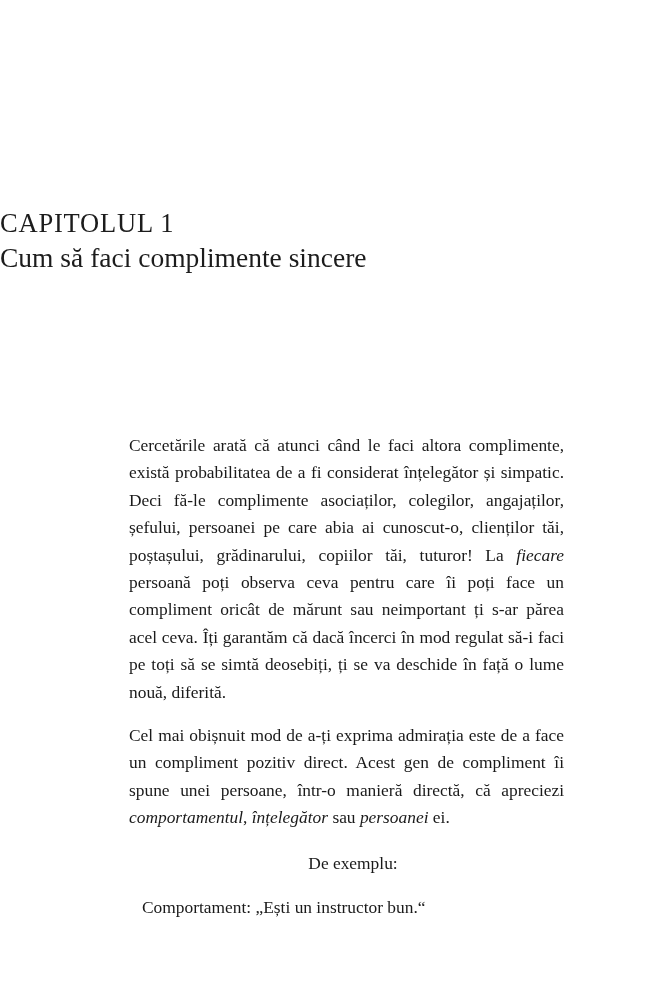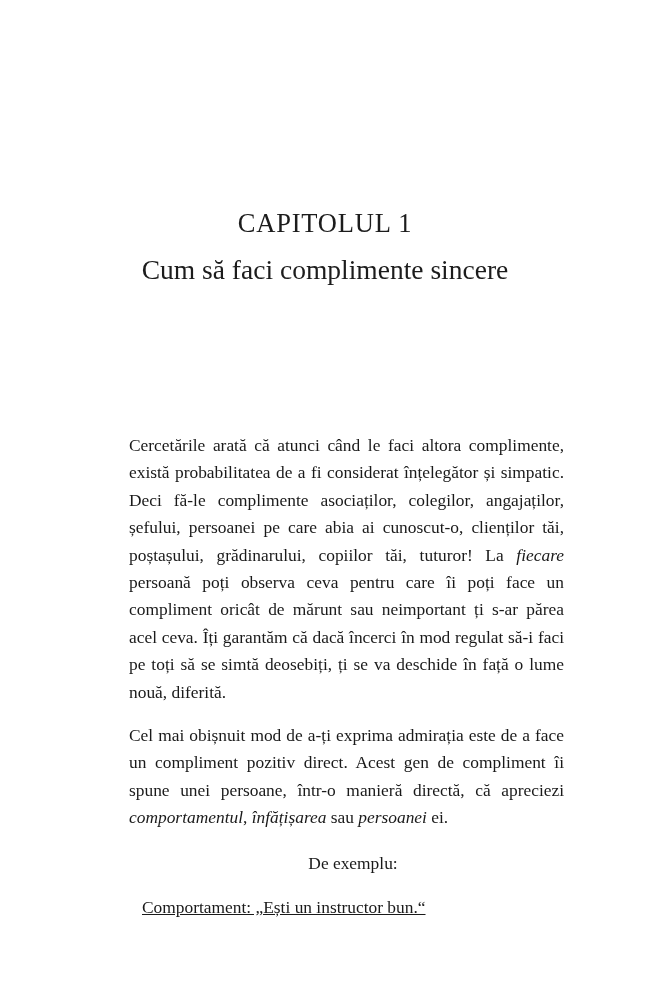--- a/index.html
+++ b/index.html
@@ -23,33 +23,32 @@
     background: #ffffff;
     box-sizing: border-box;
   }
 
   
   .chapter-head {
     position: absolute;
     left: 0;
     top: 207px;
     width: 650px;
-    text-align: center;
   }
   .chapter-number {
     font-size: 26.5px;
     letter-spacing: 0.8px;
     line-height: 1.25;
     color: #1c1c1c;
     font-weight: 400;
   }
   .chapter-title {
     font-size: 27.5px;
     line-height: 1.3;
-    margin-top: 12px;
+    margin-top: 0;
     color: #1c1c1c;
     font-weight: 400;
   }
 
   
   .body-col {
     position: absolute;
     left: 117px;
     top: 432px;
     width: 447px;
@@ -78,21 +77,20 @@
     padding-left: 25px;
     font-size: 17.4px;
     line-height: 27.4px;
     text-align: center;
     color: #1a1a1a;
   }
   .example-list {
     margin: 17px 0 0 0;
     padding-left: 25px;
     list-style: none;
-    text-decoration: underline;
   }
   .example-list li {
     font-size: 17.4px;
     line-height: 27.4px;
     text-align: left;
     white-space: nowrap;
     color: #1a1a1a;
   }
 </style>
 </head>
@@ -102,21 +100,21 @@
 
   <div class="chapter-head">
     <div class="chapter-number">CAPITOLUL 1</div>
     <div class="chapter-title">Cum să faci complimente sincere</div>
   </div>
 
   <div class="body-col">
 
     <p class="para"><span>Cercetările arată că atunci când le faci altora complimente, există probabilitatea de a fi considerat înțelegător și simpatic. Deci fă-le complimente asociaților, colegilor, angajaților, șefului, persoanei pe care abia ai cunoscut-o, clienților tăi, poștașului, grădinarului, copiilor tăi, tuturor! La </span><span class="ital">fiecare</span><span> persoană poți observa ceva pentru care îi poți face un compliment oricât de mărunt sau neimportant ți s-ar părea acel ceva. Îți garantăm că dacă încerci în mod regulat să-i faci pe toți să se simtă deosebiți, ți se va deschide în față o lume nouă, diferită.</span></p>
 
-    <p class="para"><span>Cel mai obișnuit mod de a-ți exprima admirația este de a face un compliment pozitiv direct. Acest gen de compliment îi spune unei persoane, într-o manieră directă, că apreciezi </span><span class="ital">comportamentul</span><span>, </span><span class="ital">înfățișarea</span><span> sau </span><span class="ital">persoanei</span><span> ei.</span></p>
+    <p class="para"><span>Cel mai obișnuit mod de a-ți exprima admirația este de a face un compliment pozitiv direct. Acest gen de compliment îi spune unei persoane, într-o manieră directă, că apreciezi </span><span class="ital">comportamentul</span><span>, </span><span class="ital">înțelegător</span><span> sau </span><span class="ital">persoanei</span><span> ei.</span></p>
 
     <p class="example-intro">De exemplu:</p>
 
     <ul class="example-list">
       <li>Comportament: „Ești un instructor bun.“</li>
     </ul>
 
   </div>
 
 </div>

